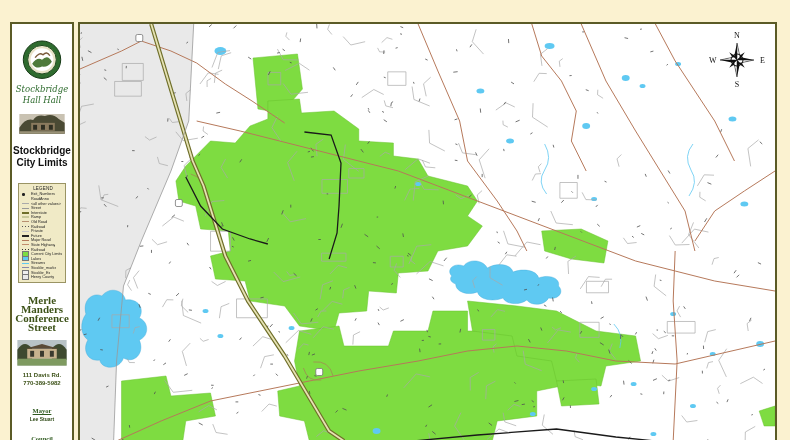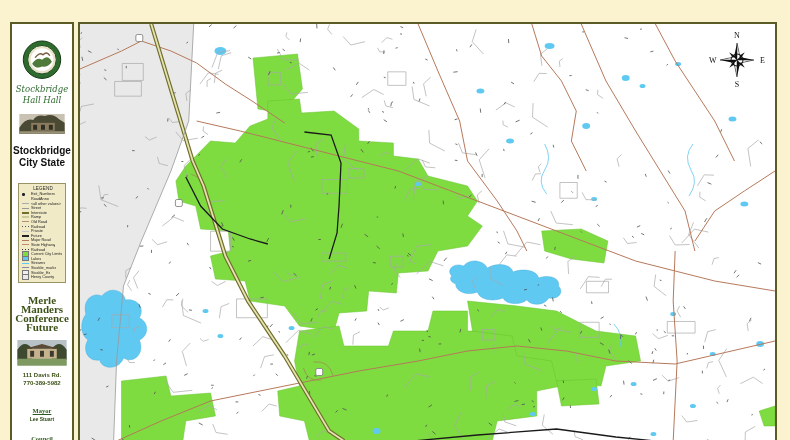--- a/index.html
+++ b/index.html
@@ -67,21 +67,21 @@
     <path d="M0,14 q6,-10 14,-8 q4,-6 12,-4 q8,-3 14,3 l6,4 l0,11 l-46,0 Z" fill="#4A4A34"></path>
     <rect x="12" y="9" width="24" height="8" fill="#8A7A5E"></rect>
     <rect x="14" y="11" width="4" height="5" fill="#2E2E22"></rect>
     <rect x="22" y="11" width="4" height="5" fill="#2E2E22"></rect>
     <rect x="30" y="11" width="4" height="5" fill="#2E2E22"></rect>
     <rect x="0" y="17.5" width="46" height="2.5" fill="#9A9278"></rect>
   </svg>
 
   <div class="map-title">
     <div>Stockbridge</div>
-    <div>City State</div>
+    <div>City Limits</div>
   </div>
 
   <div class="legend-box">
     <div class="legend-title">LEGEND</div>
     <div id="legend-rows">
         <div class="legend-row">
           <span class="legend-sym">
             <i style="width: 2.5px; height: 2.5px; border-radius: 50%; background: rgb(34, 34, 34);"></i>
           </span>
           <span class="legend-label">Exit_Numbers</span>
@@ -192,21 +192,21 @@
           <span class="legend-sym">
             <i style="height: 3.5px; border: 0.5px solid rgb(119, 119, 119); background: rgb(233, 233, 233);"></i>
           </span>
           <span class="legend-label">Henry County</span>
         </div>
       </div>
   </div>
 
   <div class="venue-name">
     <div>Merle Manders</div>
-    <div>Conference Future</div>
+    <div>Conference Street</div>
   </div>
 
   <svg class="photo" width="50" height="26" viewBox="0 0 50 26">
     <rect width="50" height="26" fill="#B8C2C6"></rect>
     <path d="M0,10 q5,-8 11,-5 l4,3 l0,12 l-15,0 Z" fill="#3E4A30"></path>
     <path d="M50,10 q-5,-8 -11,-5 l-4,3 l0,12 l15,0 Z" fill="#3E4A30"></path>
     <rect x="10" y="9" width="30" height="10" fill="#C7B28E"></rect>
     <path d="M8,9 L25,4 L42,9 Z" fill="#5A4A36"></path>
     <rect x="13" y="11" width="4" height="6" fill="#3A3A2E"></rect>
     <rect x="23" y="11" width="4" height="6" fill="#3A3A2E"></rect>

